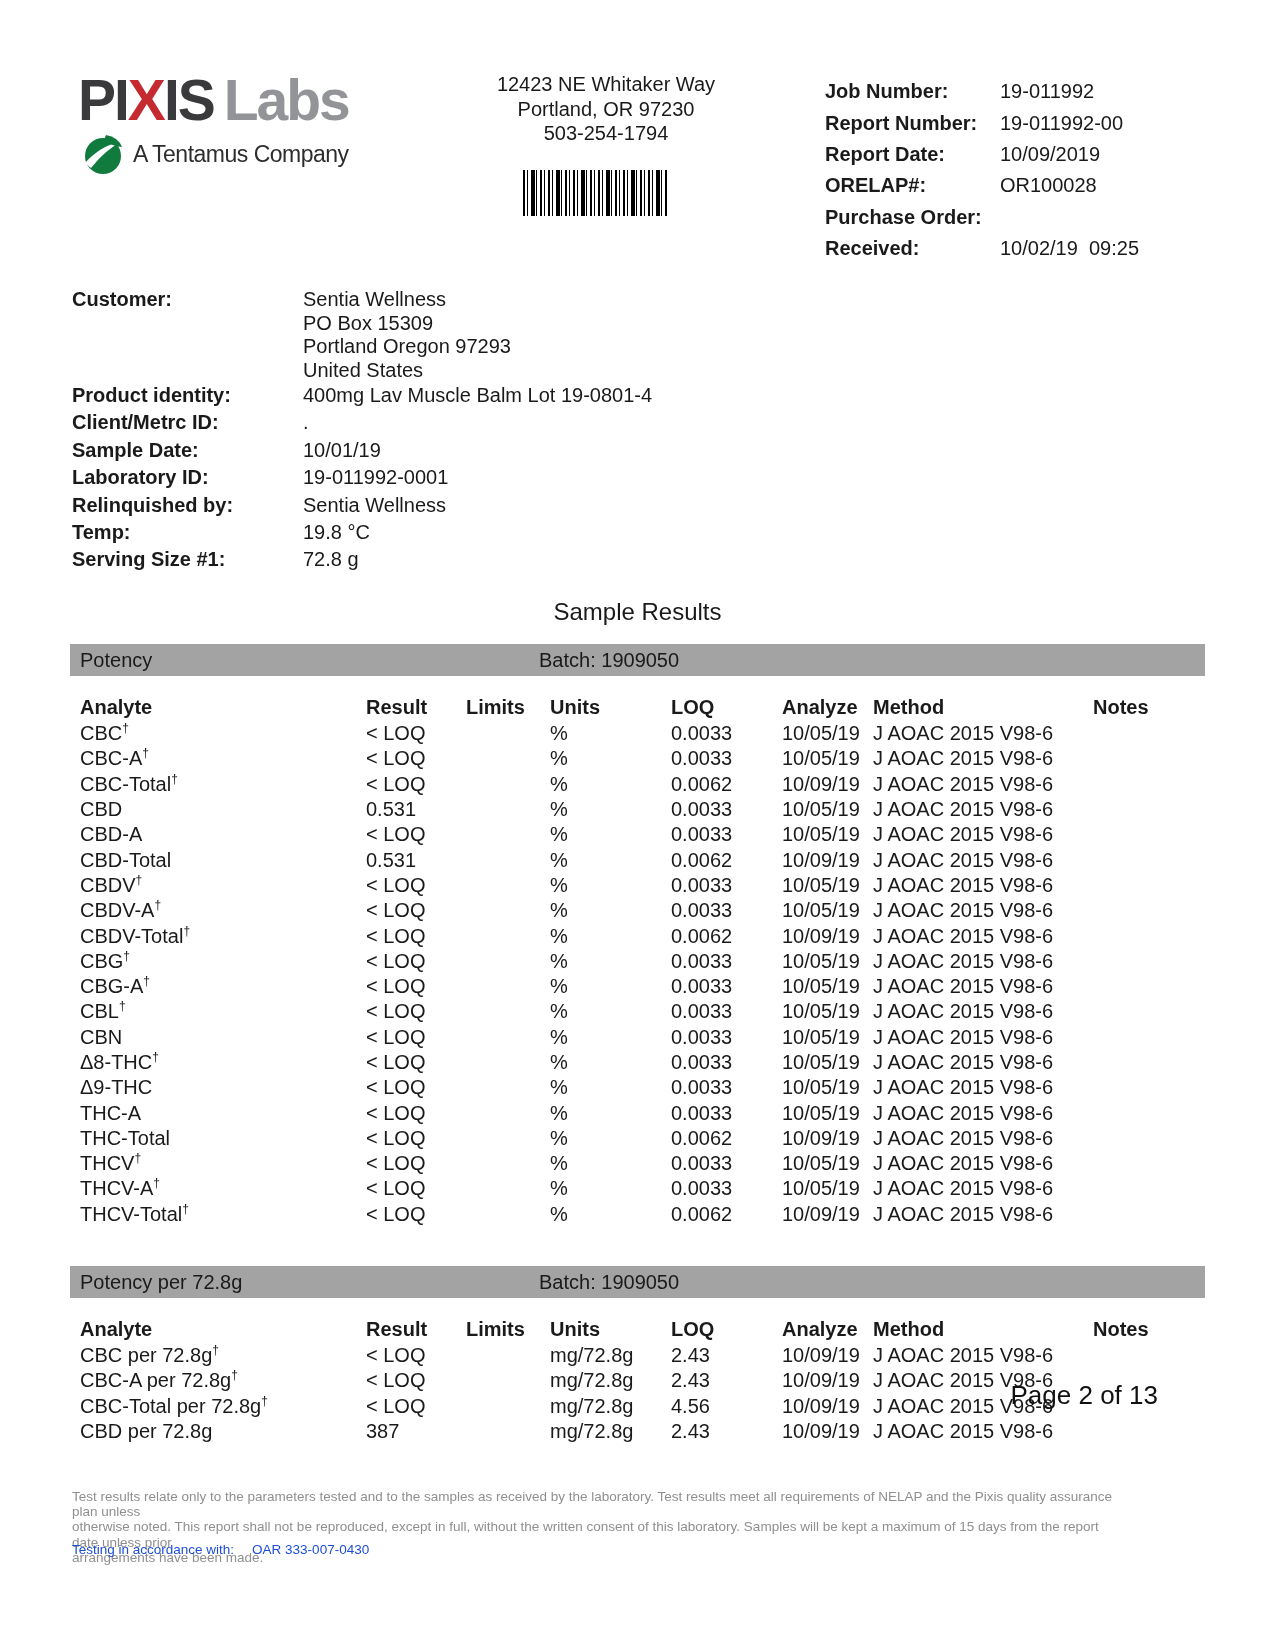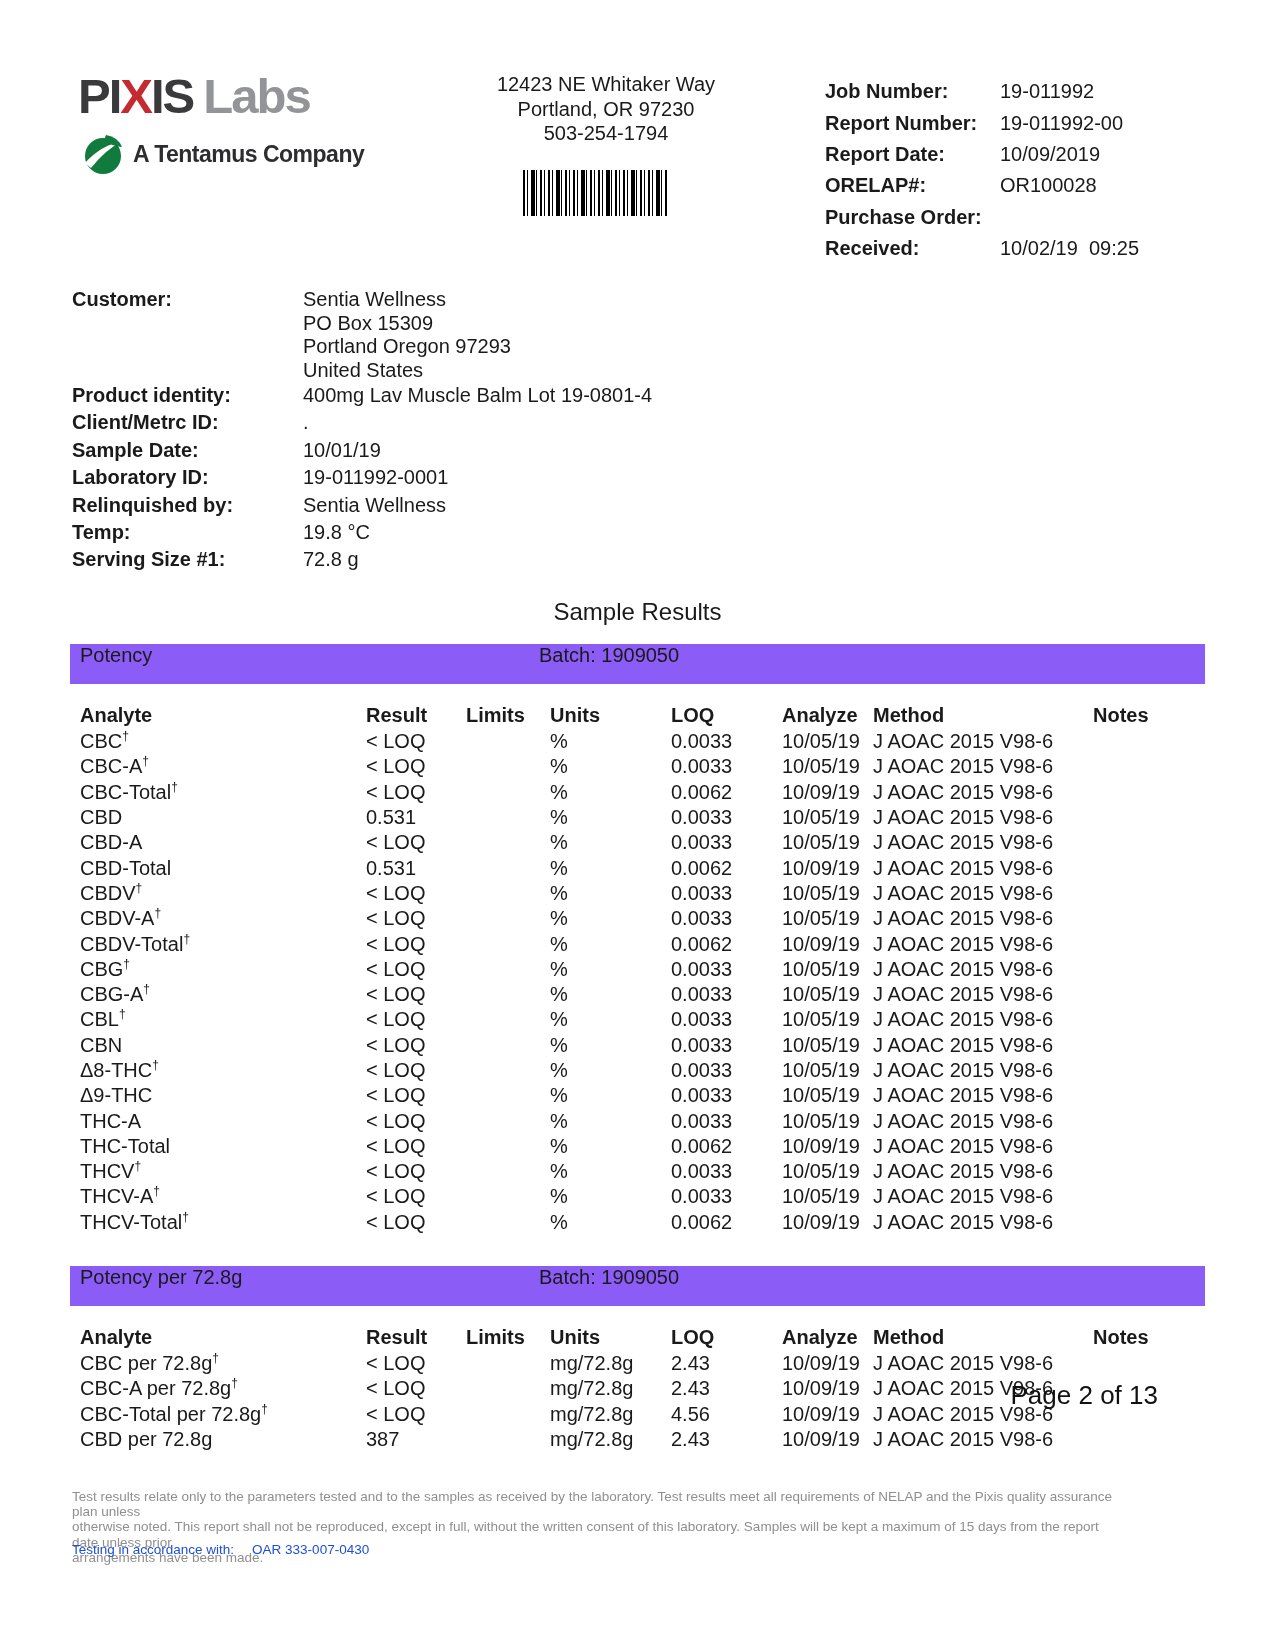--- a/index.html
+++ b/index.html
@@ -1,25 +1,25 @@
 <!DOCTYPE html>
 <html><head>
 <meta charset="utf-8">
 <style>
   html,body{margin:0;padding:0;background:#ffffff;}
   .page{
     position:relative;width:1275px;height:1650px;background:#fff;
     font-family:"Liberation Sans","DejaVu Sans",sans-serif;color:#1a1a1a;overflow:hidden;
   }
   
-  .logo-text{position:absolute;left:78px;top:72px;font-size:49px;font-weight:700;letter-spacing:-2px;line-height:1;}
+  .logo-text{position:absolute;left:78px;top:72px;font-size:57px;font-weight:700;letter-spacing:-2px;line-height:1;}
   .lg-dark{color:#3a3a3c;} .lg-red{color:#c42a30;} .lg-labs{color:#929497;margin-left:10px;font-weight:700;}
   .tagline{position:absolute;left:82px;top:132px;display:flex;align-items:center;}
   .tagline .leaf{width:44px;height:44px;flex:0 0 44px;}
-  .tagline .tagline-text{font-size:23px;font-weight:700;color:#2d2d2f;margin-left:7px;letter-spacing:-0.5px;}
+  .tagline .tagline-text{font-size:23px;font-weight:400;color:#2d2d2f;margin-left:7px;letter-spacing:-0.5px;}
   .address{position:absolute;left:441px;top:72px;width:330px;text-align:center;font-size:20px;line-height:24.7px;}
   .barcode{
     position:absolute;left:523px;top:170px;width:144px;height:46px;
     background:repeating-linear-gradient(90deg,
       #000 0 2px,#fff 2px 4px,#000 4px 5px,#fff 5px 8px,#000 8px 12px,#fff 12px 13px,
       #000 13px 14px,#fff 14px 17px,#000 17px 19px,#fff 19px 21px,#000 21px 22px,#fff 22px 25px);
   }
   .meta{position:absolute;left:825px;top:76px;font-size:20px;}
   .meta .kv-row{display:flex;height:31.4px;align-items:center;}
   .meta .kv-label{font-weight:700;width:175px;flex:0 0 175px;}
@@ -31,21 +31,21 @@
   .customer-lines .line{line-height:23.7px;}
   .sample-info{position:absolute;left:72px;top:384px;font-size:20px;}
   .sample-info .kv-row{display:flex;height:27.4px;align-items:flex-start;}
   .sample-info .kv-label{font-weight:700;width:231px;flex:0 0 231px;}
   .sample-info .kv-value{white-space:pre;}
   
   .results-title{position:absolute;left:70px;top:598px;width:1135px;margin:0;text-align:center;font-size:24px;font-weight:400;}
   .table-block{position:absolute;left:70px;width:1135px;}
   #table1{top:644px;}
   #table2{top:1266px;}
-  .band{position:relative;height:40px;background:#8b5cf6;display:flex;align-items:flex-start;font-size:20px;}
+  .band{position:relative;height:32px;background:#a3a3a3;display:flex;align-items:center;font-size:20px;}
   .band-title{padding-left:10px;}
   .band-batch{position:absolute;left:469px;}
   table.results{border-collapse:collapse;table-layout:fixed;width:1135px;}
   table.results th{
     box-sizing:border-box;height:45px;padding:20px 0 0 0;vertical-align:top;
     text-align:left;font-size:20px;font-weight:700;
   }
   table.results td{height:25.3px;padding:0;font-size:20px;vertical-align:middle;text-align:left;}
   table.results th:first-child,table.results td:first-child{padding-left:10px;}
   table.results sup{font-size:12px;line-height:0;}

